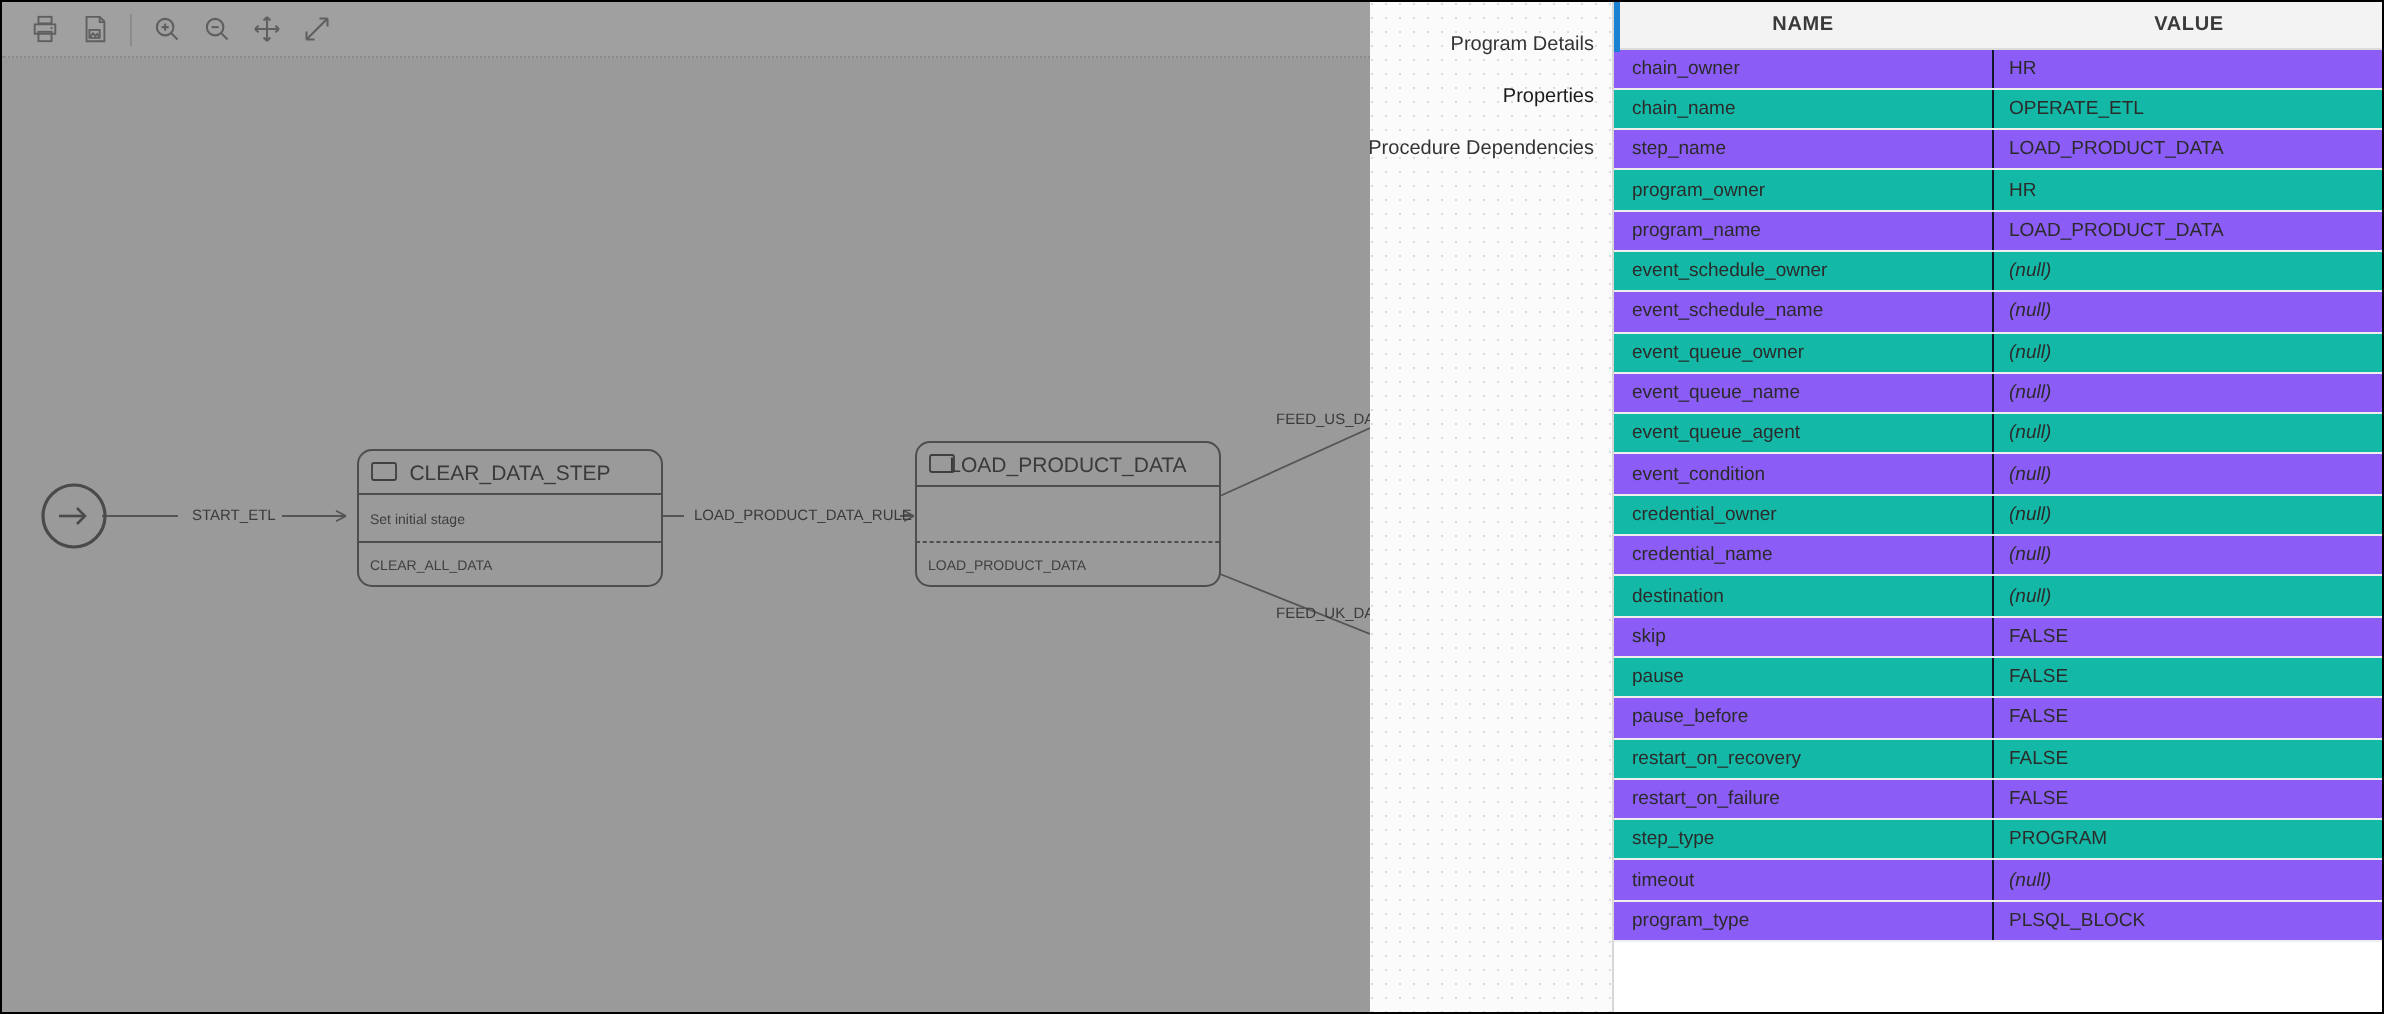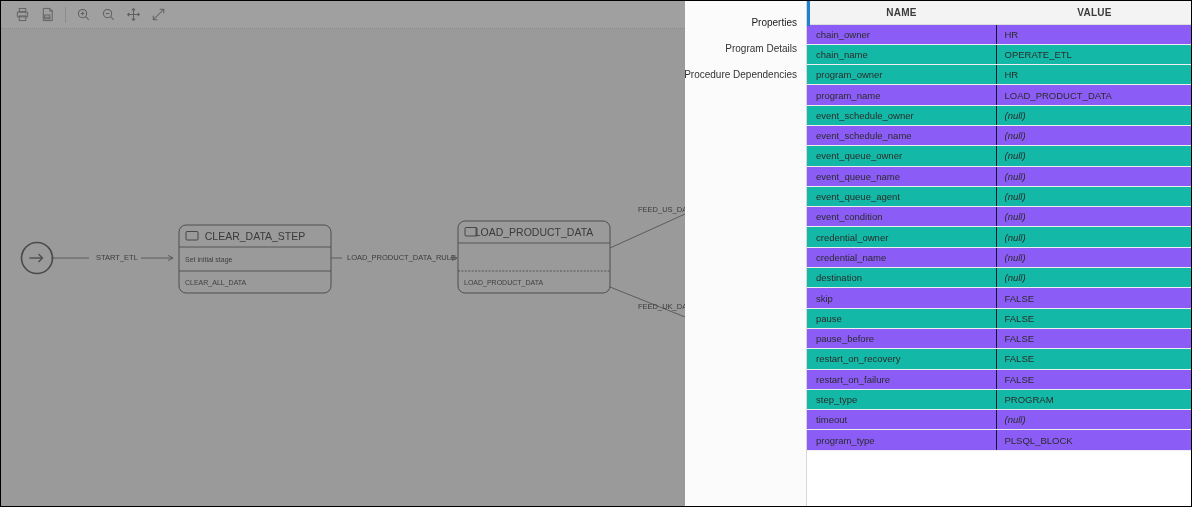--- a/index.html
+++ b/index.html
@@ -228,25 +228,25 @@
         <text class="edge-label" x="637" y="183">FEED_US_DA</text>
 
         <text class="edge-label" x="637" y="280">FEED_UK_DA</text>
       </svg>
     </div>
   </div>
 
   <div id="props-pane">
 
     <div id="tab-rail">
+      <div class="tab-item">
+        <span>Program Details</span>
+      </div>
       <div class="tab-item active">
         <span>Properties</span>
-      </div>
-      <div class="tab-item">
-        <span>Program Details</span>
       </div>
       <div class="tab-item">
         <span>Procedure Dependencies</span>
       </div>
     </div>
 
     <div id="table-wrap">
       <div id="active-indicator"></div>
       <table id="props-table">
         <colgroup>
@@ -261,20 +261,24 @@
         </thead>
         <tbody id="props-tbody">
             <tr class="row-norm">
               <td class="col-name">chain_owner</td>
               <td class="col-value">HR</td>
             </tr>
             <tr class="row-alt">
               <td class="col-name">chain_name</td>
               <td class="col-value">OPERATE_ETL</td>
             </tr>
+            <tr class="row-norm">
+              <td class="col-name">step_name</td>
+              <td class="col-value">LOAD_PRODUCT_DATA</td>
+            </tr>
             <tr class="row-alt">
               <td class="col-name">program_owner</td>
               <td class="col-value">HR</td>
             </tr>
             <tr class="row-norm">
               <td class="col-name">program_name</td>
               <td class="col-value">LOAD_PRODUCT_DATA</td>
             </tr>
             <tr class="row-alt">
               <td class="col-name">event_schedule_owner</td>

